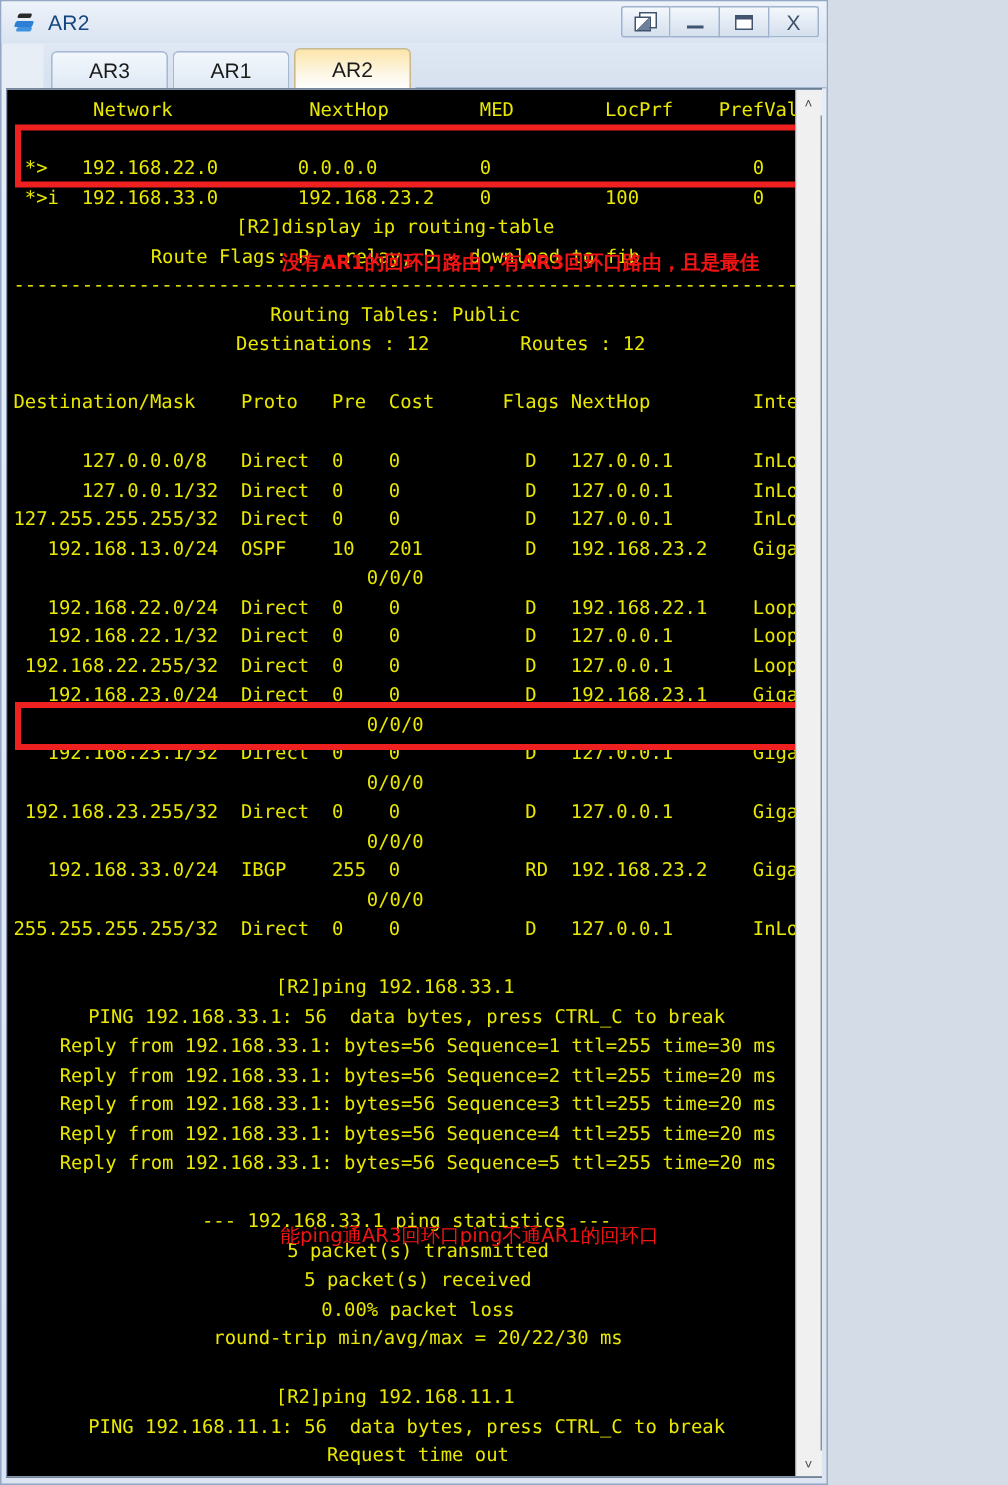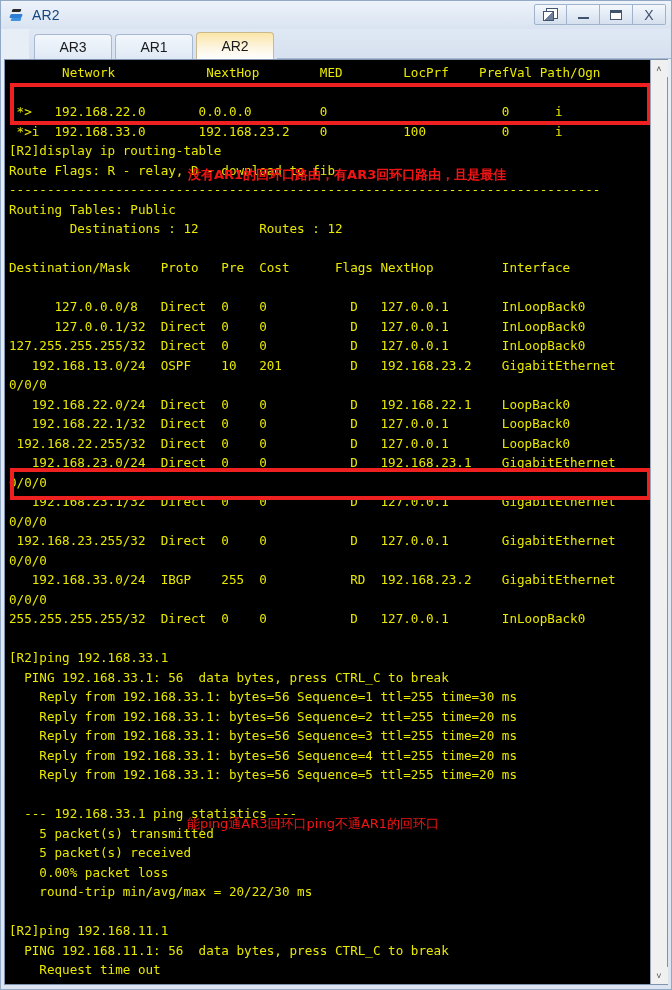--- a/index.html
+++ b/index.html
@@ -8,25 +8,26 @@
   }
   body {
     width: 672px;
     height: 990px;
     background: #d4dce8;
     font-family: "Liberation Sans", sans-serif;
     overflow: hidden;
   }
   .window {
     position: relative;
-    width: 672px;
+    width: 552px;
     height: 990px;
     background: linear-gradient(to bottom, #e8eef6 0%, #dbe4f0 100%);
     box-sizing: border-box;
     border: 1px solid #93a8c4;
+    text-align: center;
   }
   
   .titlebar {
     position: relative;
     height: 28px;
     background: linear-gradient(to bottom, #eef3fa 0%, #e2eaf5 55%, #d9e3f1 100%);
     display: flex;
     align-items: center;
   }
   .app-icon {

